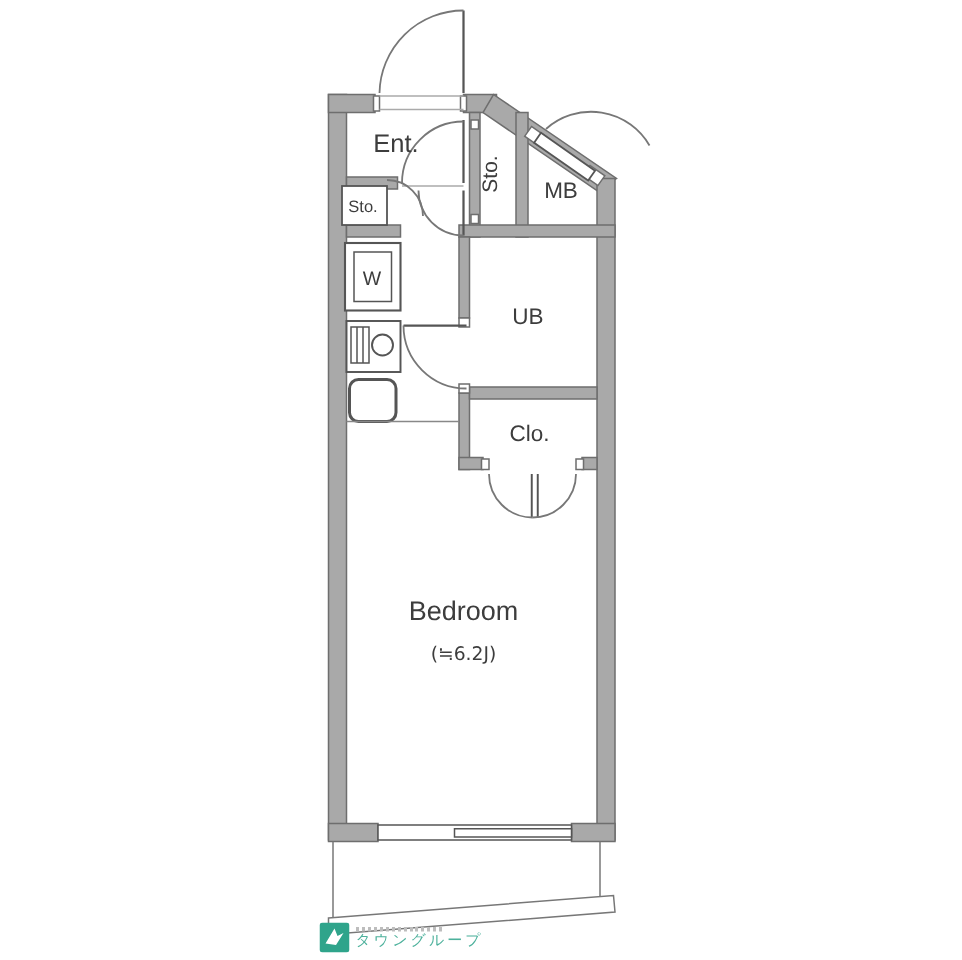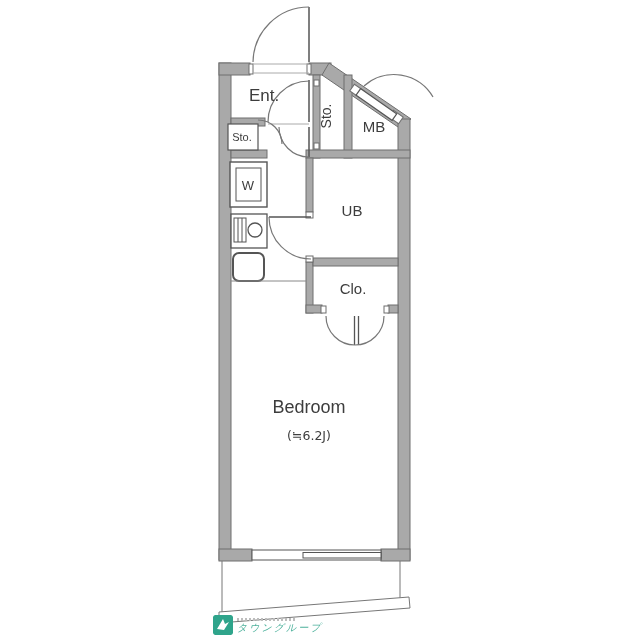--- a/index.html
+++ b/index.html
@@ -2,21 +2,21 @@
 <html><head>
 <meta charset="utf-8">
 <style>
   html,body{margin:0;padding:0;background:#ffffff;}
   body{width:641px;height:640px;position:relative;font-family:"Liberation Sans",sans-serif;overflow:hidden;}
   .plan-svg{position:absolute;left:0;top:0;}
   .room-label{fill:#3d3d3d;font-family:"Liberation Sans","DejaVu Sans",sans-serif;}
   .approx{font-family:"DejaVu Sans","Liberation Sans",sans-serif;}
   .logo{position:absolute;left:213px;top:615px;display:flex;align-items:flex-end;gap:4px;}
   .logo-mark{width:20px;height:20px;border-radius:2px;display:block;}
-  .logo-right{display:flex;flex-direction:column;gap:2px;padding-bottom:2px;font-style:italic;}
+  .logo-right{display:flex;flex-direction:column;gap:2px;padding-bottom:2px;}
   .logo-lines{width:58px;height:3px;background:repeating-linear-gradient(90deg,#bdbdbd 0 2px,transparent 2px 4px);}
   .logo-text{font-size:10px;letter-spacing:2px;line-height:10px;opacity:.85;}
 </style>
 </head>
 <body>
 
 <svg class="plan-svg" width="641" height="640" viewBox="0 0 641 640">
   <g id="walls" fill="#a9a9a9" stroke="#6e6e6e" stroke-width="1">
 
     <rect x="219" y="63" width="12" height="497"></rect>

